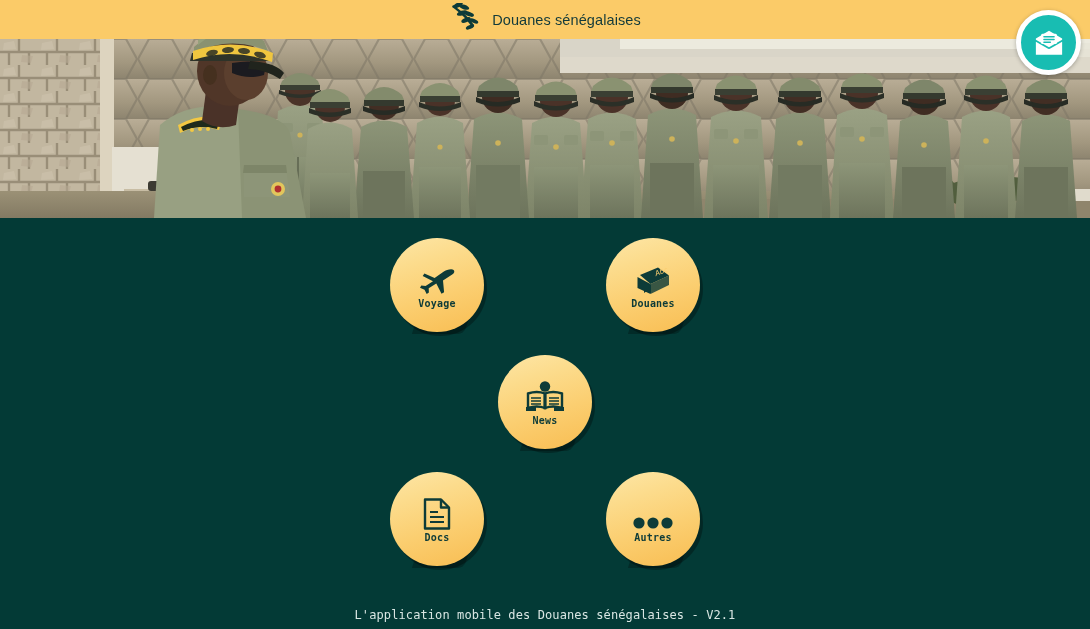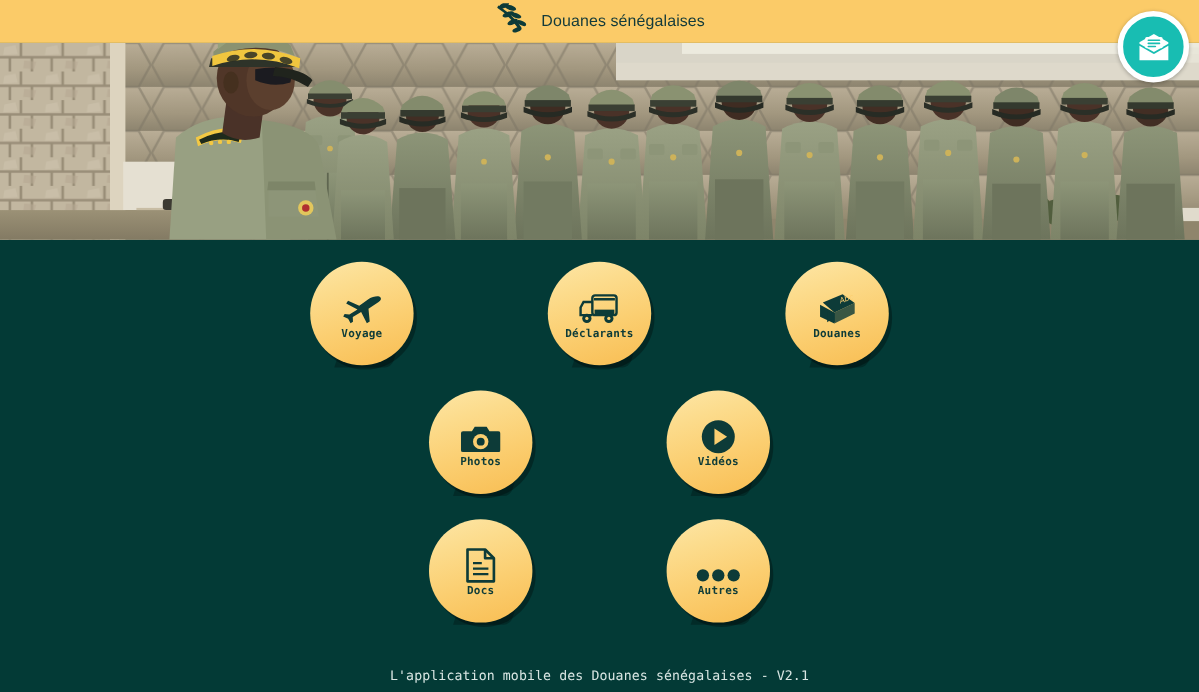--- a/index.html
+++ b/index.html
@@ -522,88 +522,60 @@
         <div class="tile-circle">
           <span class="tile-icon">
             <svg width="40" height="30" viewBox="0 0 40 30" xmlns="http://www.w3.org/2000/svg">
               <path d="M36.6 4.0 c1.4 1.4 .7 3.2 -1.4 4.6 L26 14.6 l1.1 11.6 -2.6 1.6 -5.2 -10.2 -7.6 4.6 .2 4.4 -2.2 1.3 -2.2 -4.2 -4.5 -1.9 1.3 -2.3 4.3 .5 7.4 -4.7 L5.7 10 7.4 7.4 17.6 12 26.5 5.7 c2.6 -1.9 8.5 -3.3 10.1 -1.7 Z" fill="#0d3b38"></path>
             </svg>
           </span>
           <span class="tile-label">Voyage</span>
         </div>
       </div>
 
-      <div class="tile">
-        <div class="tile-circle">
-          <span class="tile-icon">
-            <svg width="38" height="30" viewBox="0 0 38 30" xmlns="http://www.w3.org/2000/svg">
-              <g fill="none" stroke="#0d3b38" stroke-width="2.2">
-                <rect x="12.5" y="2.5" width="22" height="18" rx="2.5"></rect>
-                <path d="M12.5 8.5 H4.5 L1.8 13.5 V20.5 H12.5"></path>
-                <path d="M14 6 H33"></path>
-              </g>
-              <rect x="14.5" y="15.5" width="18" height="4" fill="#0d3b38"></rect>
-              <g fill="#0d3b38">
-                <circle cx="7.5" cy="23.5" r="4.2"></circle>
-                <circle cx="27.5" cy="23.5" r="4.2"></circle>
-              </g>
-              <g fill="#fbce70">
-                <circle cx="7.5" cy="23.5" r="1.5"></circle>
-                <circle cx="27.5" cy="23.5" r="1.5"></circle>
-              </g>
-            </svg>
-          </span>
-          <span class="tile-label">Déclarants</span>
-        </div>
-      </div>
 
       <div class="tile">
         <div class="tile-circle">
           <span class="tile-icon">
             <svg width="38" height="30" viewBox="0 0 38 30" xmlns="http://www.w3.org/2000/svg">
               <path d="M6 9 L24 1.5 L35 9.5 L16.5 18 Z" fill="#0d3b38"></path>
               <path d="M9 6.5 L27 -1" fill="none"></path>
               <path d="M3.5 11 L16.5 18 L16.5 28 L3.5 22 Z" fill="#0d3b38"></path>
               <path d="M16.5 18 L35 9.5 L35 19 L16.5 28 Z" fill="#0d3b38" opacity=".82"></path>
               <path d="M10 17.5 L10 27 L13.6 24.4 L17 27.4 L17 18.6 Z" fill="#0d3b38"></path>
               <text x="22" y="10" font-family="DejaVu Sans, sans-serif" font-size="7" font-style="italic" fill="#fbce70" transform="rotate(-20 22 10)">Abc</text>
             </svg>
           </span>
           <span class="tile-label">Douanes</span>
         </div>
       </div>
     </div>
 
     <div class="grid-row">
 
+
       <div class="tile">
         <div class="tile-circle">
           <span class="tile-icon">
-            <svg width="36" height="28" viewBox="0 0 36 28" xmlns="http://www.w3.org/2000/svg">
-              <path d="M2 7 h8 l2.6 -4 h10.8 L26 7 h8 a2 2 0 0 1 2 2 v15 a2 2 0 0 1 -2 2 H2 a2 2 0 0 1 -2 -2 V9 a2 2 0 0 1 2 -2 Z" fill="#0d3b38"></path>
-              <circle cx="18" cy="16.5" r="7" fill="#fbce70"></circle>
-              <circle cx="18" cy="16.5" r="3.6" fill="#0d3b38"></circle>
+            <svg width="38" height="32" viewBox="0 0 38 32" xmlns="http://www.w3.org/2000/svg">
+              <circle cx="19" cy="5.5" r="5.2" fill="#0d3b38"></circle>
+              <path d="M19 12.5 q-8 -3 -17 0 V27 q9 -3 17 0 Z" fill="none" stroke="#0d3b38" stroke-width="2.4"></path>
+              <path d="M19 12.5 q8 -3 17 0 V27 q-9 -3 -17 0 Z" fill="none" stroke="#0d3b38" stroke-width="2.4"></path>
+              <rect x="17.6" y="12" width="2.8" height="16" fill="#0d3b38"></rect>
+              <g stroke="#0d3b38" stroke-width="1.6">
+                <path d="M5 17 H15 M5 20 H15 M5 23 H15"></path>
+                <path d="M23 17 H33 M23 20 H33 M23 23 H33"></path>
+              </g>
+              <path d="M0 26 h10 v4 H0 Z M28 26 h10 v4 H28 Z" fill="#0d3b38"></path>
             </svg>
           </span>
-          <span class="tile-label">Photos</span>
+          <span class="tile-label">News</span>
         </div>
       </div>
 
-
-      <div class="tile">
-        <div class="tile-circle">
-          <span class="tile-icon">
-            <svg width="32" height="32" viewBox="0 0 32 32" xmlns="http://www.w3.org/2000/svg">
-              <circle cx="16" cy="16" r="15" fill="#0d3b38"></circle>
-              <path d="M12.5 8.5 L24 16 L12.5 23.5 Z" fill="#fbce70"></path>
-            </svg>
-          </span>
-          <span class="tile-label">Vidéos</span>
-        </div>
-      </div>
     </div>
 
     <div class="grid-row">
 
 
       <div class="tile">
         <div class="tile-circle">
           <span class="tile-icon">
             <svg width="28" height="32" viewBox="0 0 28 32" xmlns="http://www.w3.org/2000/svg">
               <path d="M2 1.5 h16 l8 8 v21 h-24 Z" fill="none" stroke="#0d3b38" stroke-width="2.4" stroke-linejoin="round"></path>

